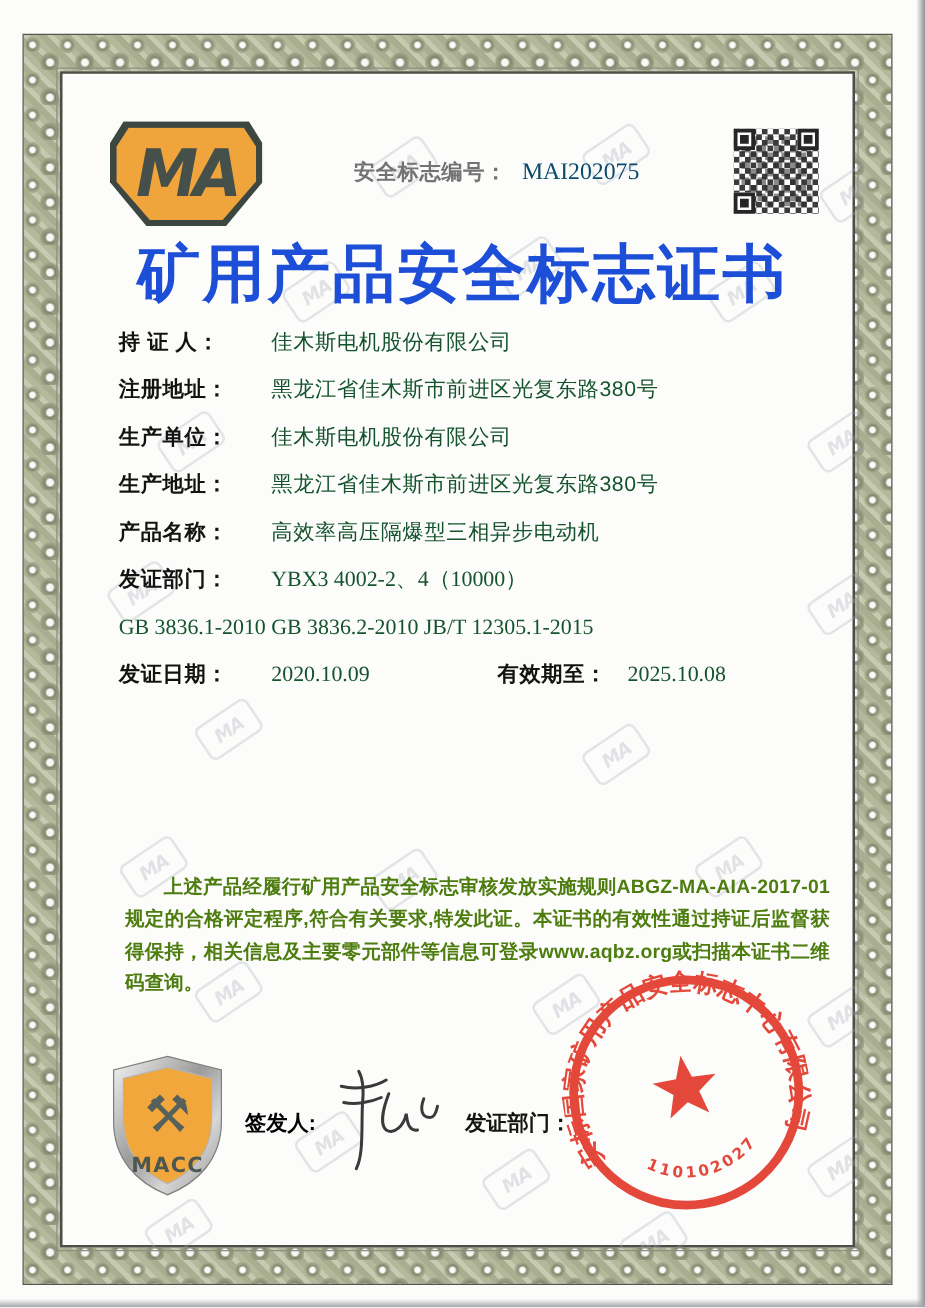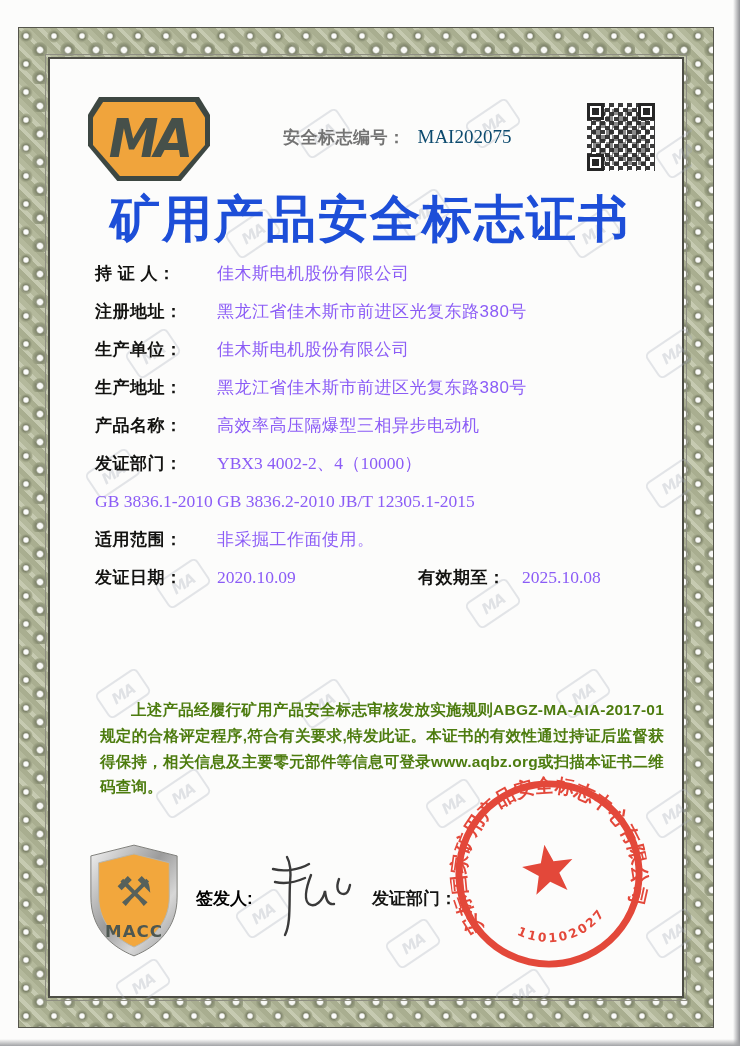--- a/index.html
+++ b/index.html
@@ -55,23 +55,23 @@
   .finder.tl{left:0;top:0;} .finder.tr{right:0;top:0;} .finder.bl{left:0;bottom:0;}
 
   .title{position:absolute;left:0;right:0;top:186px;text-align:center;
     font-family:"DejaVu Serif","Liberation Serif",serif;font-weight:900;font-size:50px;letter-spacing:2px;color:#1d4ed8;}
 
   
   .fields{position:absolute;left:95px;top:262px;width:575px;}
   .row{display:flex;align-items:baseline;margin-bottom:15px;line-height:23px;}
   .lbl{flex:none;width:122px;font-weight:bold;font-size:17px;letter-spacing:.5px;color:#121210;white-space:nowrap;}
   .row.wide .lbl{width:auto;margin-right:10px;}
-  .val{font-size:17px;color:#8b5cf6;letter-spacing:.5px;}
+  .val{font-size:17px;color:#14532d;letter-spacing:.5px;}
   .val.serif{font-family:"Liberation Serif","DejaVu Serif",serif;letter-spacing:0;font-size:17.5px;}
-  .lbl.second{width:104px;margin-left:26px;}
+  .lbl.second{width:104px;margin-left:6px;}
   .val.datecol{width:175px;flex:none;}
 
   .statement{position:absolute;left:100px;right:76px;top:697px;font-size:15.5px;line-height:25.8px;
     text-align:justify;text-indent:2em;font-weight:600;color:#4d7c0f;letter-spacing:.2px;}
 
   
   .macc{position:absolute;left:85px;top:842px;width:98px;height:118px;}
   .signer-label{position:absolute;left:196px;top:887px;font-weight:bold;font-size:17px;color:#000000;}
   .signature{position:absolute;left:253px;top:851px;width:100px;height:92px;}
   .dept-label{position:absolute;left:372px;top:887px;font-weight:bold;font-size:17px;color:#141412;}
@@ -158,24 +158,20 @@
         <span class="val">高效率高压隔爆型三相异步电动机</span>
       </div>
       <div class="row">
         <span class="lbl">发证部门：</span>
         <span class="val serif">YBX3 4002-2、4（10000）</span>
       </div>
       <div class="row wide">
         <span class="val serif">GB 3836.1-2010 GB 3836.2-2010 JB/T 12305.1-2015</span>
       </div>
       <div class="row">
-        <span class="lbl">适用范围：</span>
-        <span class="val">非采掘工作面使用。</span>
-      </div>
-      <div class="row">
         <span class="lbl">发证日期：</span>
         <span class="val serif datecol">2020.10.09</span>
         <span class="lbl second">有效期至：</span>
         <span class="val serif">2025.10.08</span>
       </div>
     </div>
 
     <div class="statement">上述产品经履行矿用产品安全标志审核发放实施规则ABGZ-MA-AIA-2017-01规定的合格评定程序,符合有关要求,特发此证。本证书的有效性通过持证后监督获得保持，相关信息及主要零元部件等信息可登录www.aqbz.org或扫描本证书二维码查询。</div>
 
     <div class="macc">

